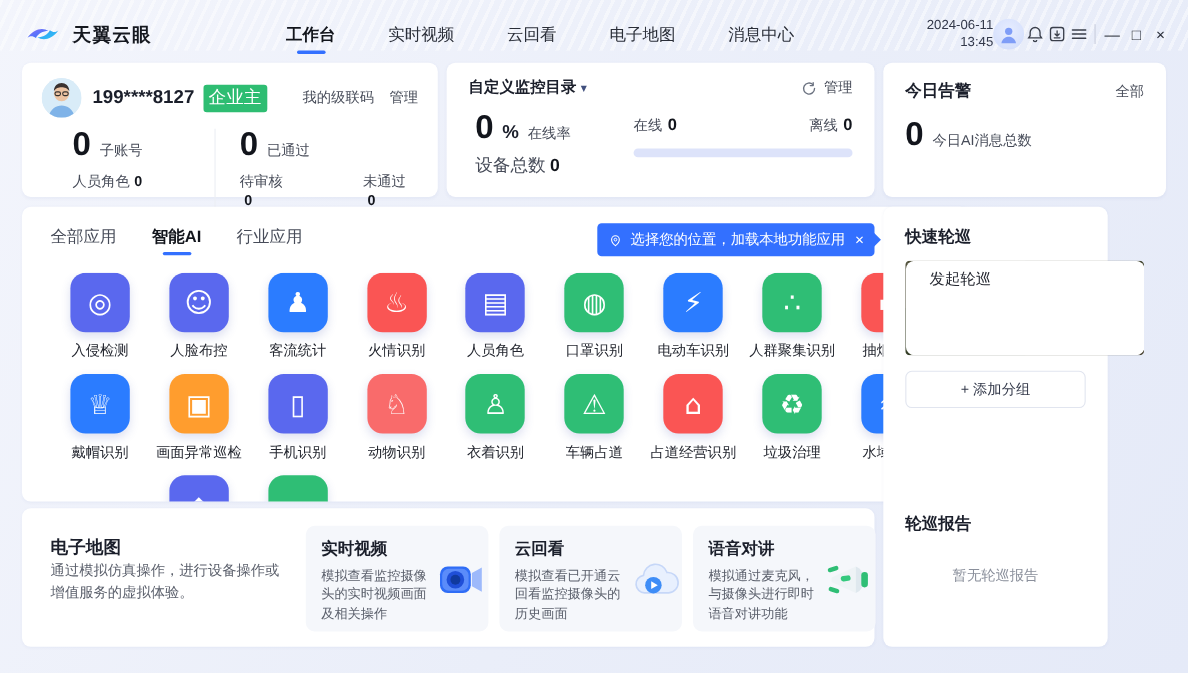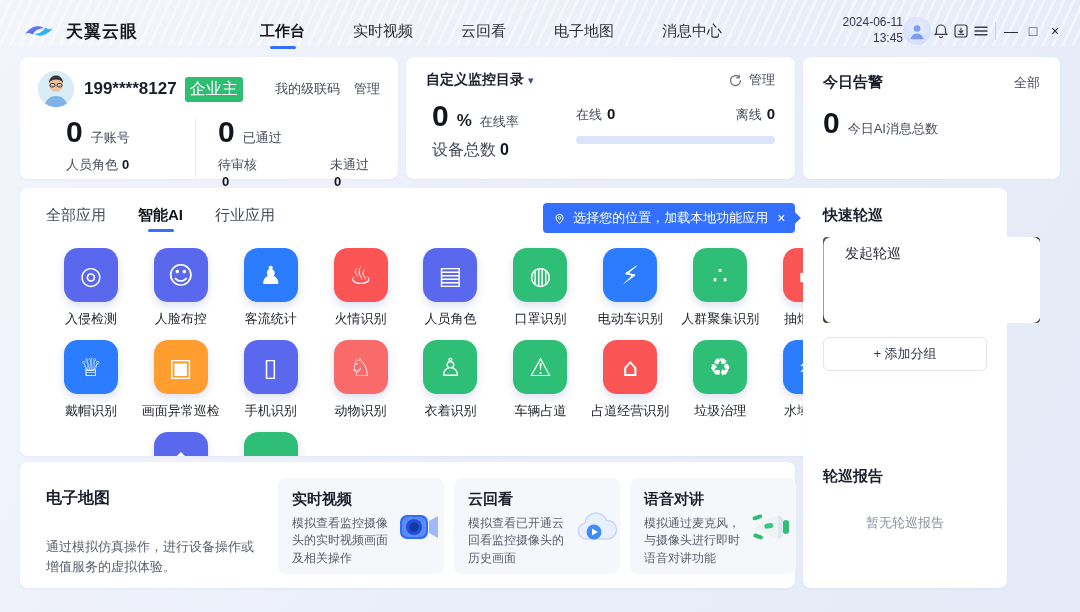--- a/index.html
+++ b/index.html
@@ -88,21 +88,21 @@
   .app { display:flex; flex-direction:column; align-items:center; cursor:pointer; }
   .tile { width:54px; height:54px; border-radius:14px; display:flex; align-items:center; justify-content:center;
     box-shadow:0 4px 9px rgba(70,90,180,.18); }
   .glyph { color:#ffffff; font-size:25px; line-height:1; font-family:"DejaVu Sans",sans-serif; }
   .app-label { margin-top:8px; font-size:13px; color:#23262f; white-space:nowrap; }
 
   
   .card-exp { left:20px; top:462px; width:775px; height:126px; padding:16px 16px 14px 26px; display:flex; }
   .exp-left { flex:0 0 232px; padding-top:10px; }
   .exp-title { font-size:16px; font-weight:700; }
-  .exp-desc { margin-top:28px; font-size:13px; color:#5a5f6b; line-height:1.55; width:208px; }
+  .exp-desc { margin-top:0; font-size:13px; color:#5a5f6b; line-height:1.55; width:208px; }
   .exp-cards { display:flex; gap:10px; }
   .exp-card { width:166px; height:96px; background:#f5f7fb; border-radius:8px; padding:12px 10px 10px 14px;
     display:flex; cursor:pointer; }
   .exp-card-text { flex:1; }
   .exp-card-title { font-size:15px; font-weight:700; }
   .exp-card-desc { margin-top:6px; font-size:12px; color:#5a5f6b; line-height:1.45; width:104px; }
   .exp-art { width:52px; display:flex; align-items:center; justify-content:center; }
 
   
   .card-patrol { left:803px; top:188px; width:204px; height:400px; padding:18px 20px; }

